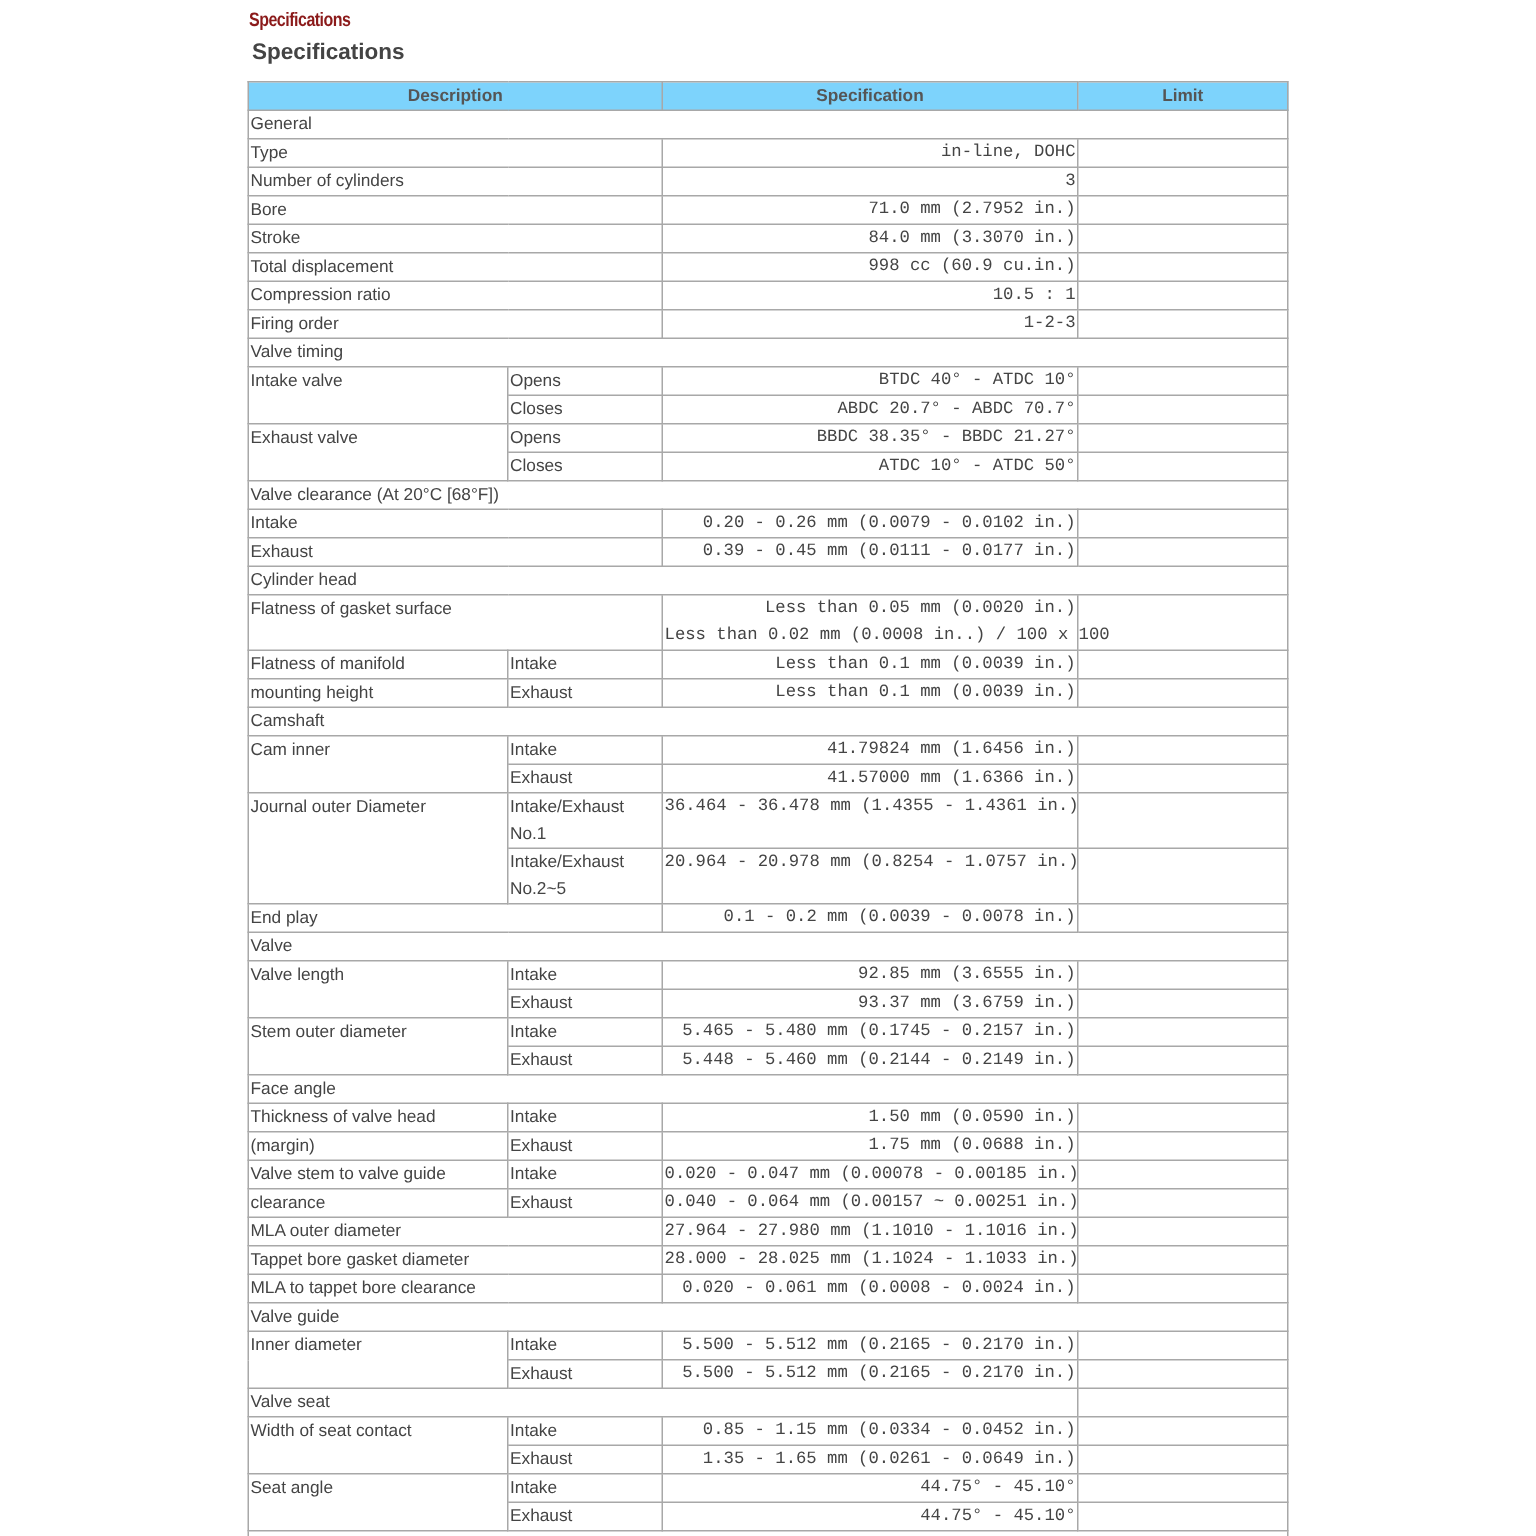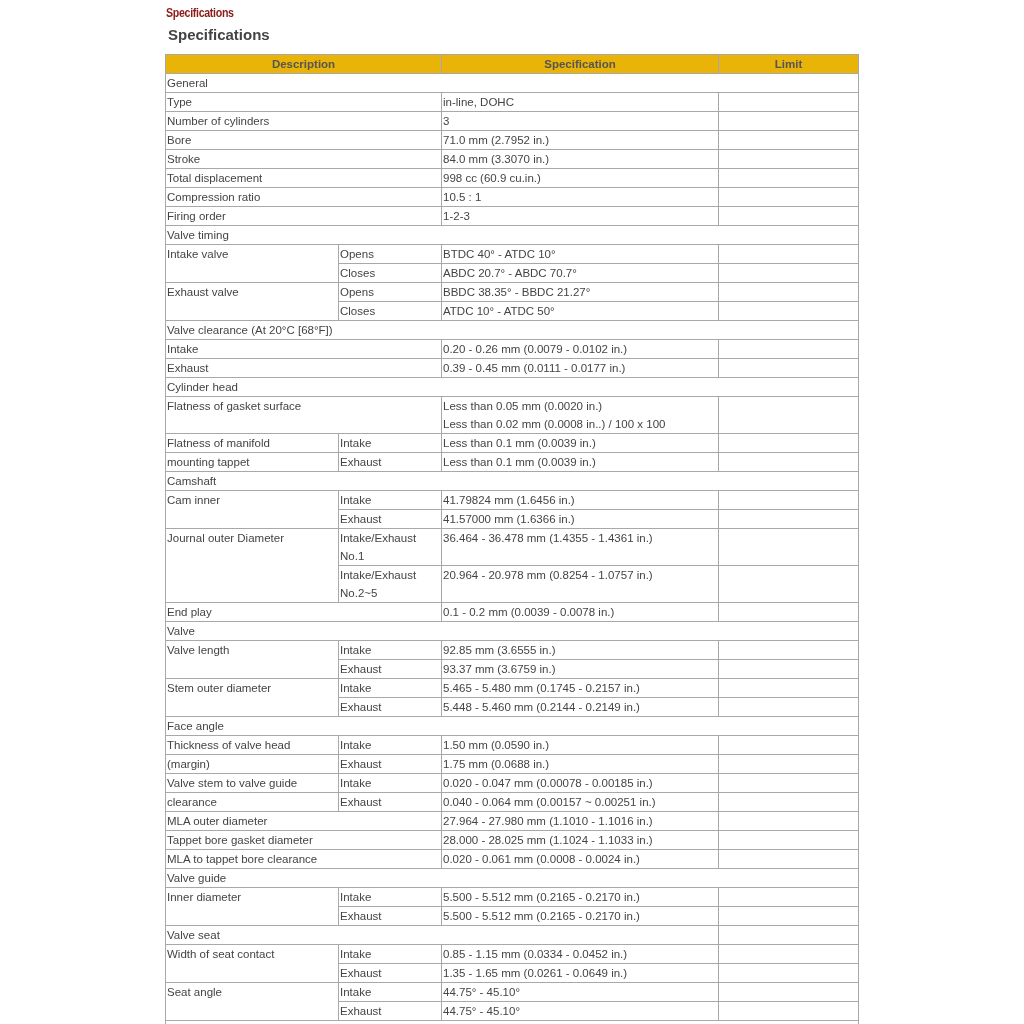--- a/index.html
+++ b/index.html
@@ -4,23 +4,23 @@
 <style>
   html, body { margin: 0; padding: 0; background: #ffffff; }
   body { width: 1024px; height: 1024px; overflow: hidden; position: relative; font-family: "Liberation Sans", sans-serif; color: #444; }
   .crumb { position: absolute; left: 166px; top: 5px; font-family: "Liberation Sans", sans-serif; font-size: 13px; font-weight: bold; color: #8b1a1a; letter-spacing: -0.4px; transform: scaleX(0.82); transform-origin: left top; }
   .title { position: absolute; left: 168px; top: 26px; font-size: 15px; font-weight: bold; color: #444; }
   table.spec { position: absolute; left: 165px; top: 54px; width: 693px; border-collapse: collapse; table-layout: fixed; font-size: 11.5px; color: #444; }
   table.spec col.c1 { width: 173px; }
   table.spec col.c2 { width: 103px; }
   table.spec col.c3 { width: 277px; }
   table.spec col.c4 { width: 140px; }
-  table.spec th { background: #eab308; border: 1px solid #a8a8a8; height: 18px; padding: 0; font-weight: bold; font-size: 11.5px; color: #555; }
+  table.spec th { background: #7dd3fc; border: 1px solid #a8a8a8; height: 18px; padding: 0; font-weight: bold; font-size: 11.5px; color: #555; }
   table.spec td { border: 1px solid #a8a8a8; height: 18px; padding: 0 1px; line-height: 18px; vertical-align: top; white-space: nowrap; }
-  table.spec td.center { text-align: left; }
+  table.spec td.center { text-align: right; font-family: Liberation Mono, monospace; }
   table.spec td.left { text-align: left; }
 </style>
 </head>
 <body>
 
 <div class="crumb">Specifications</div>
 <div class="title">Specifications</div>
 
 <table class="spec">
   <colgroup>
@@ -128,21 +128,21 @@
       </td>
       <td></td>
     </tr>
     <tr>
       <td class="left">Flatness of manifold</td>
       <td class="left">Intake</td>
       <td class="center">Less than 0.1 mm (0.0039 in.)</td>
       <td></td>
     </tr>
     <tr>
-      <td class="left">mounting tappet</td>
+      <td class="left">mounting height</td>
       <td class="left">Exhaust</td>
       <td class="center">Less than 0.1 mm (0.0039 in.)</td>
       <td></td>
     </tr>
 
     <tr>
       <td colspan="4" class="left">Camshaft</td>
     </tr>
     <tr>
       <td rowspan="2" class="left">Cam inner</td>

